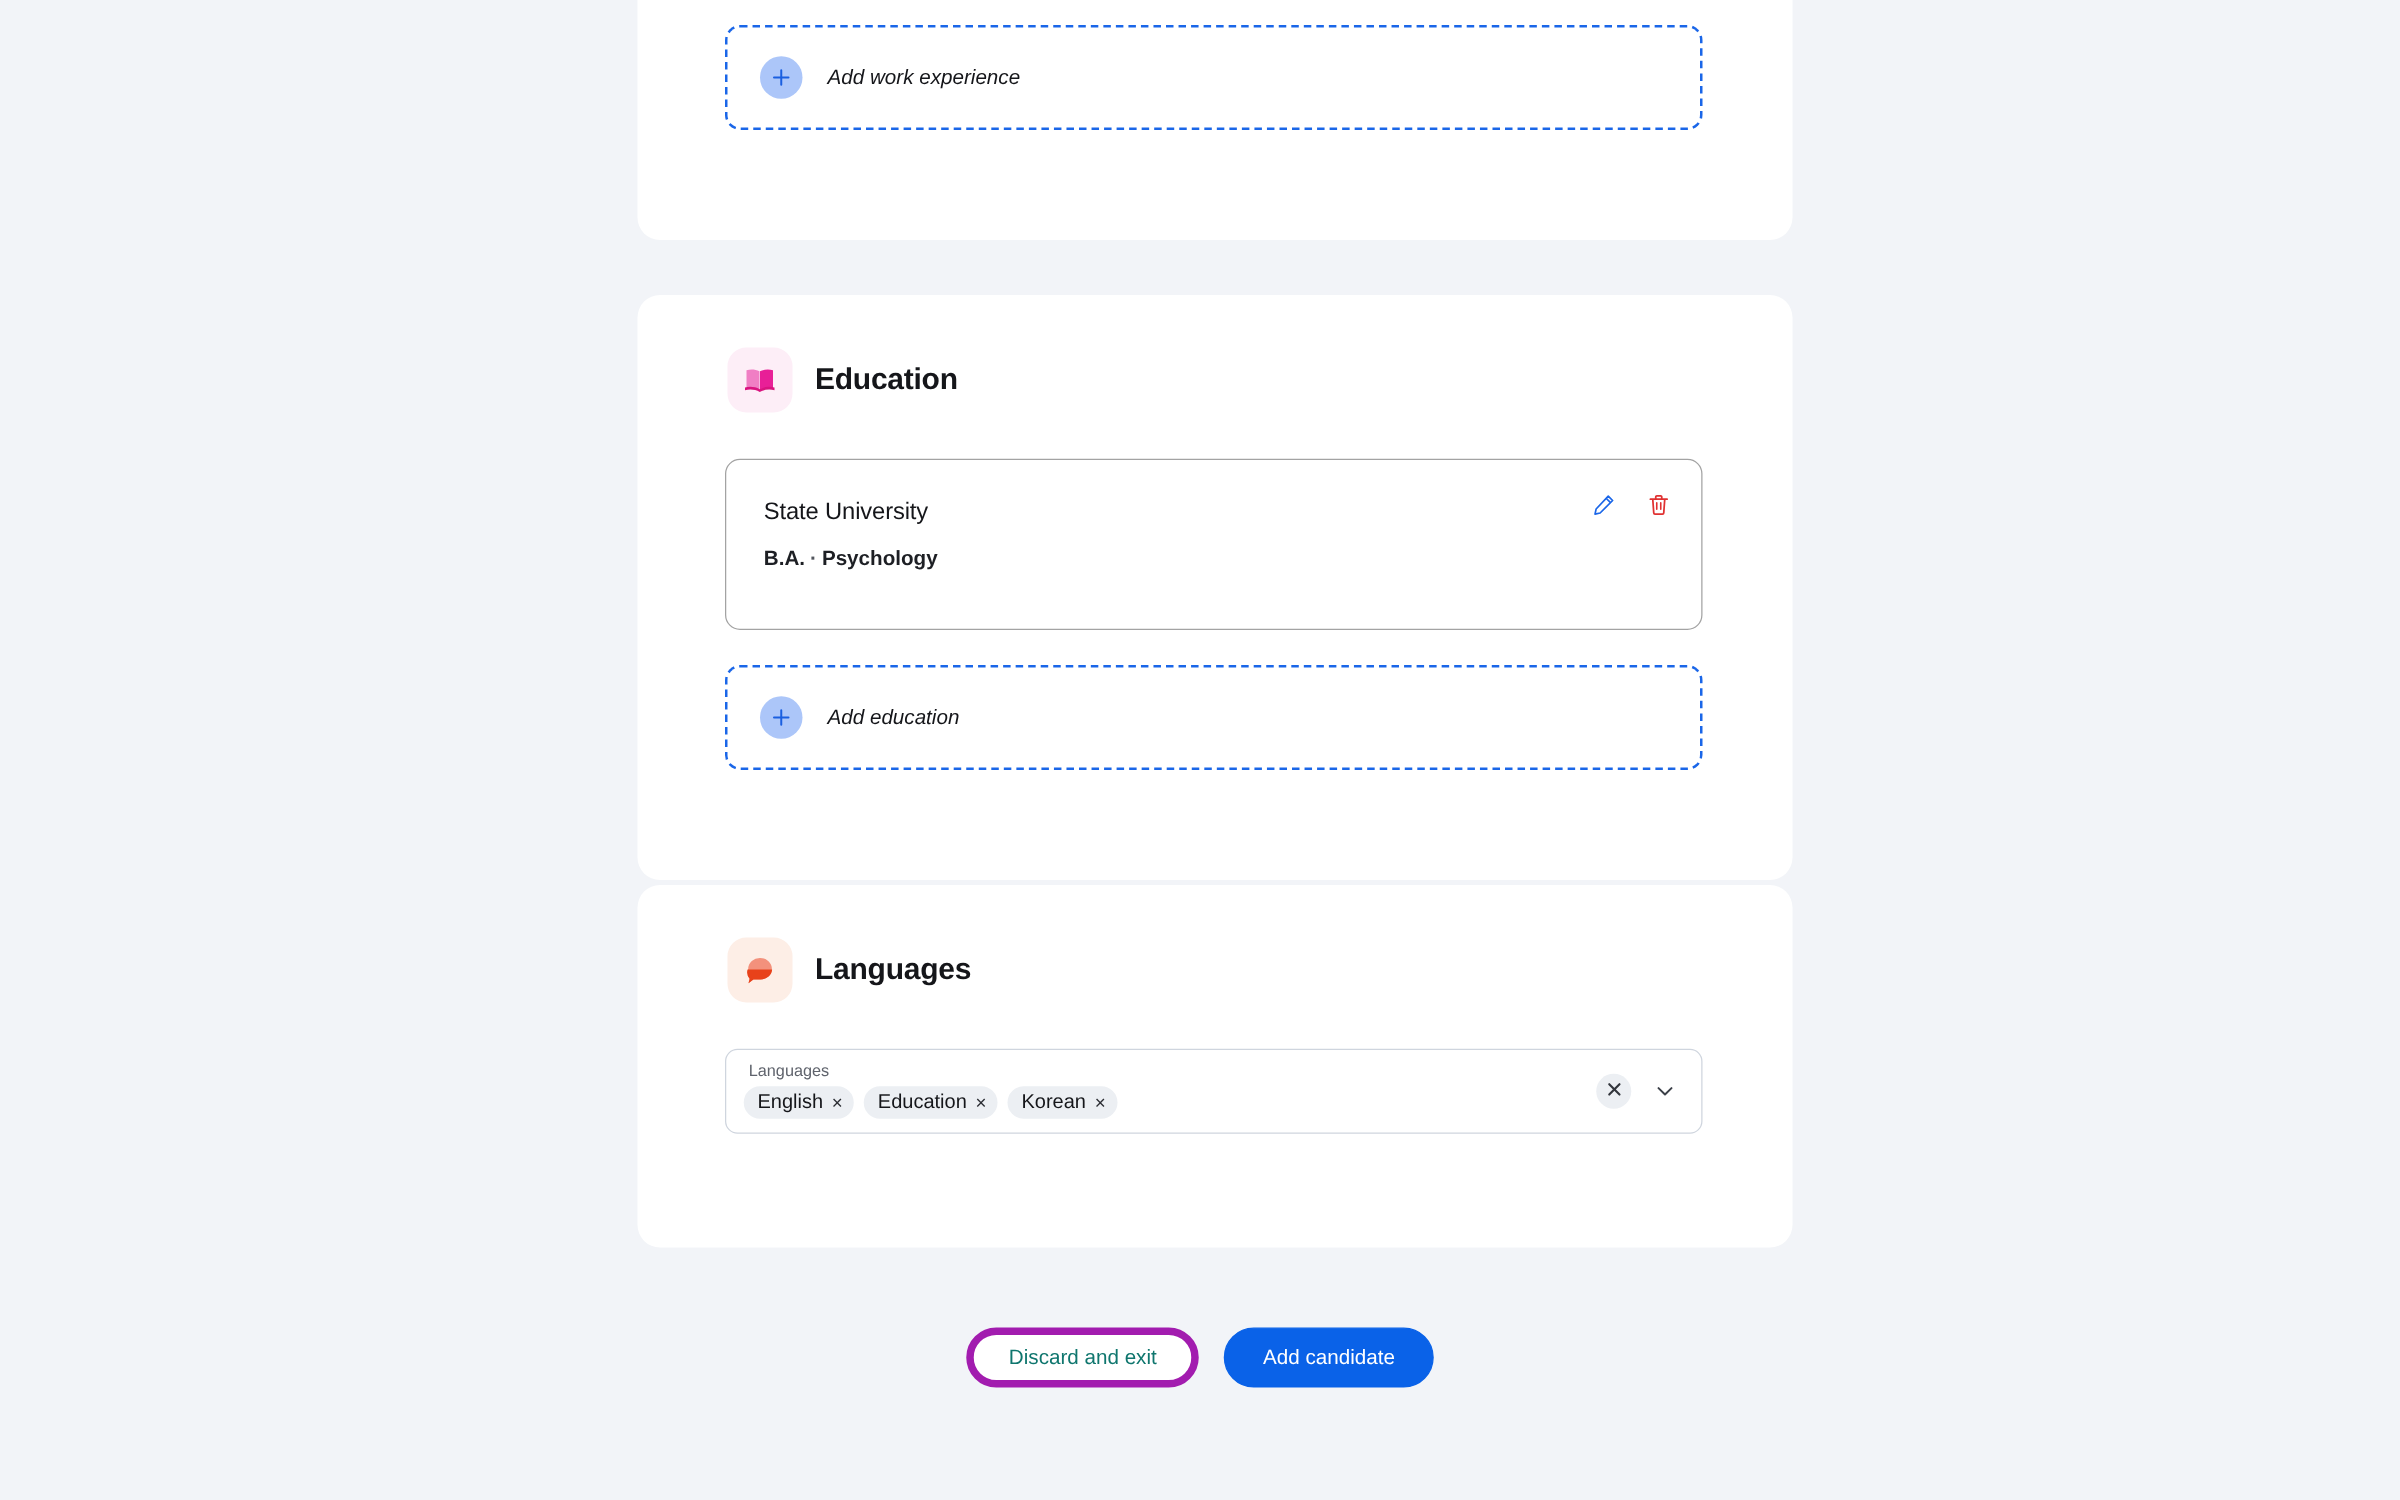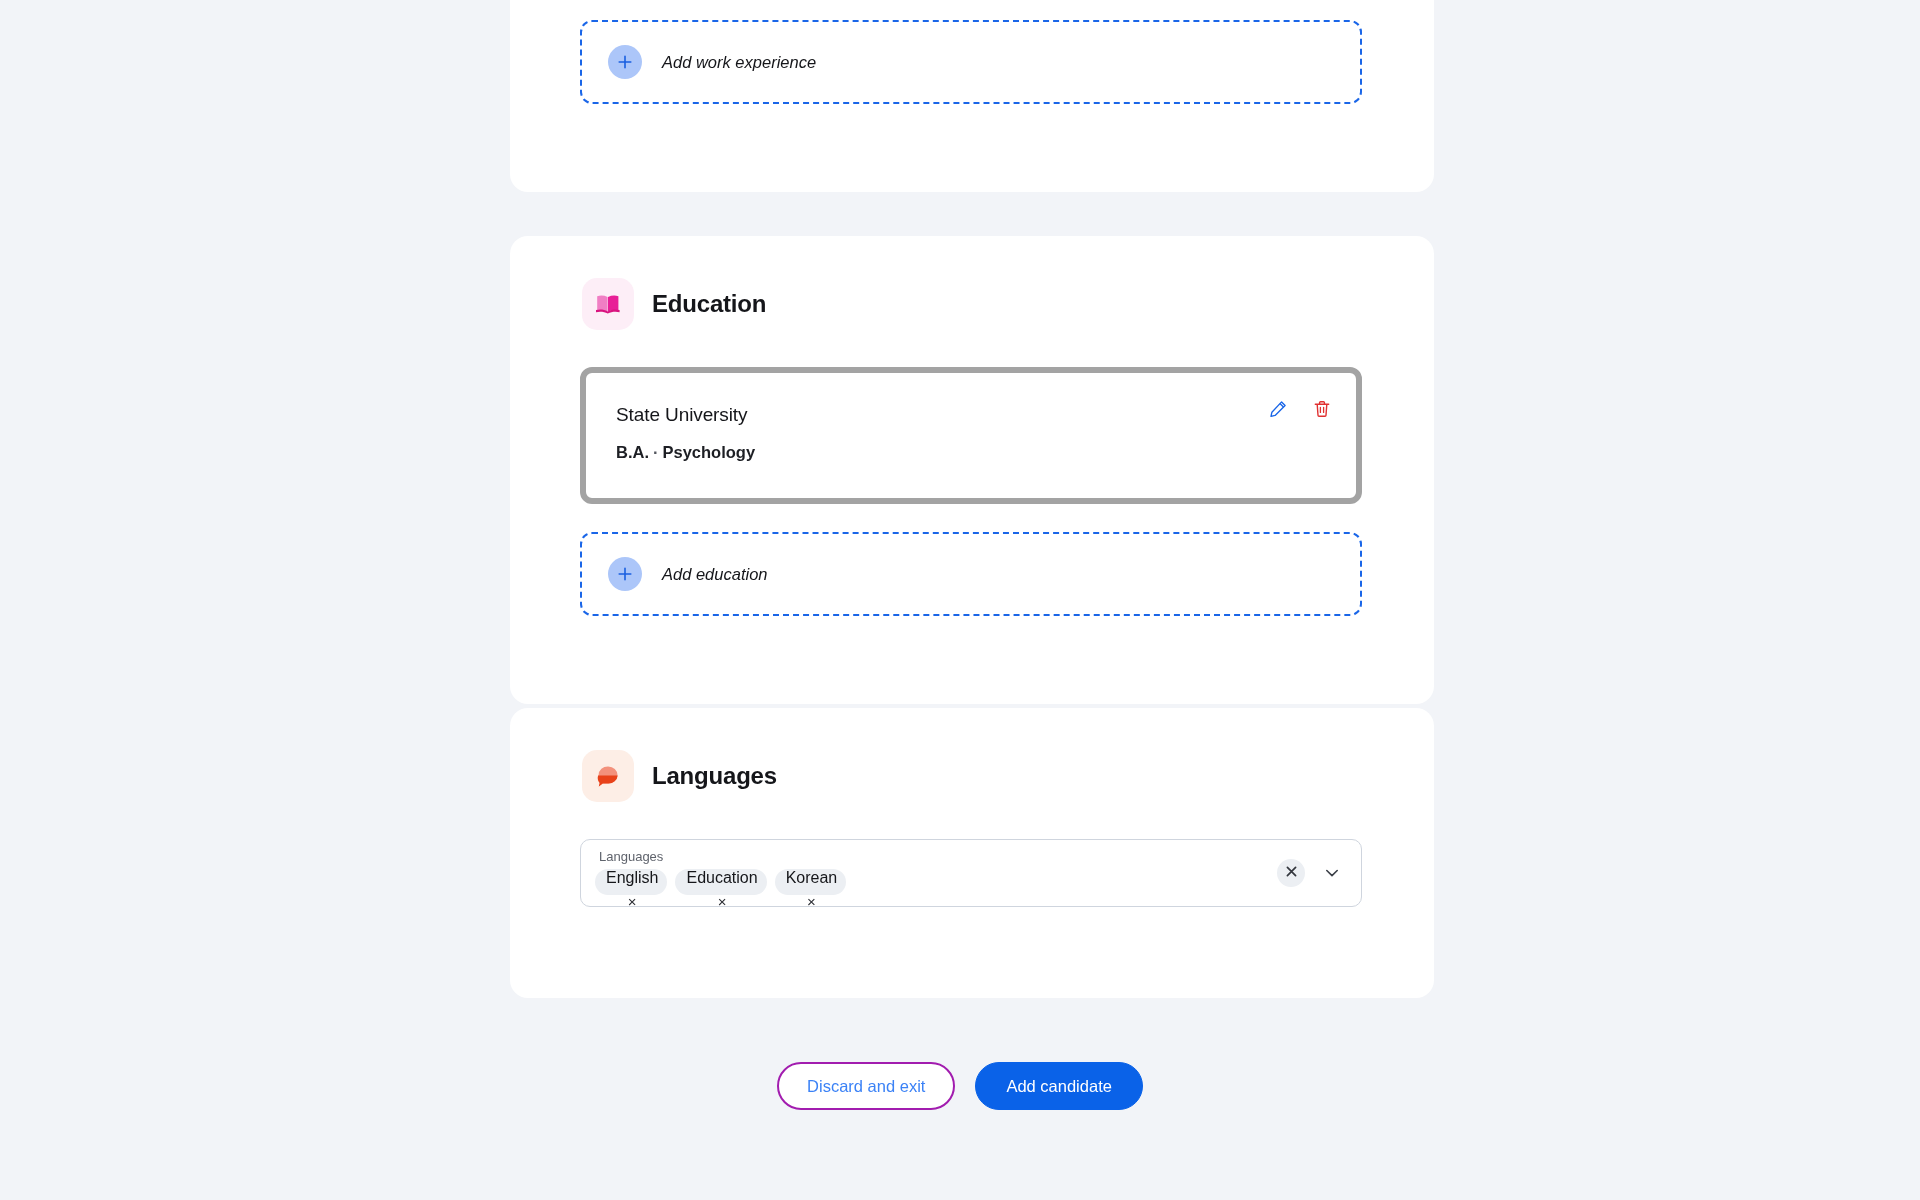--- a/index.html
+++ b/index.html
@@ -110,21 +110,21 @@
     font-weight: 400;
   }
 
   
   .entry {
     position: absolute;
     left: 70px;
     top: 131px;
     width: 782px;
     height: 137px;
-    border: 6px solid #a3a3a3;
+    border: 1px solid #a3a3a3;
     border-radius: 12px;
     background: #fff;
   }
 
   .entry-title {
     position: absolute;
     left: 30px;
     top: 31px;
     font-size: 19px;
     color: #15161a;
@@ -194,21 +194,20 @@
     display: inline-flex;
     align-items: center;
     gap: 7px;
     height: 26px;
     padding: 0 9px 0 11px;
     border-radius: 13px;
     background: #eceff3;
     font-size: 16px;
     color: #15161a;
     cursor: default;
-    flex-direction: column;
   }
 
   .chip-x {
     font-size: 15px;
     color: #2b2d33;
     line-height: 1;
     cursor: pointer;
     font-family: "Liberation Sans", sans-serif;
   }
 
@@ -262,22 +261,22 @@
     font-weight: 500;
     cursor: pointer;
     font-family: "Liberation Sans", sans-serif;
     display: inline-flex;
     align-items: center;
     justify-content: center;
   }
 
   .btn-secondary {
     background: #ffffff;
-    color: #3b82f6;
-    border: 2px solid #a21caf;
+    color: #0f766e;
+    border: 6px solid #a21caf;
     padding: 0 28px;
   }
 
   .btn-primary {
     background: #0a62e8;
     color: #ffffff;
     border: 1px solid #0a62e8;
     padding: 0 30px;
     text-align: right;
   }

